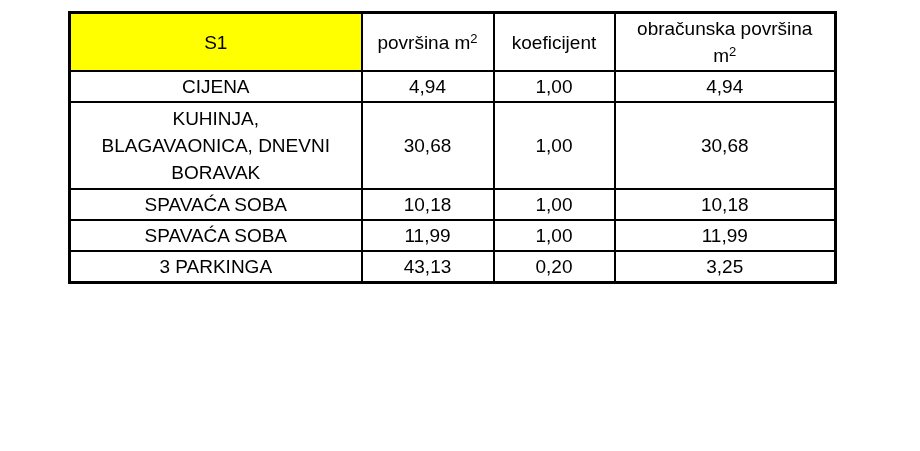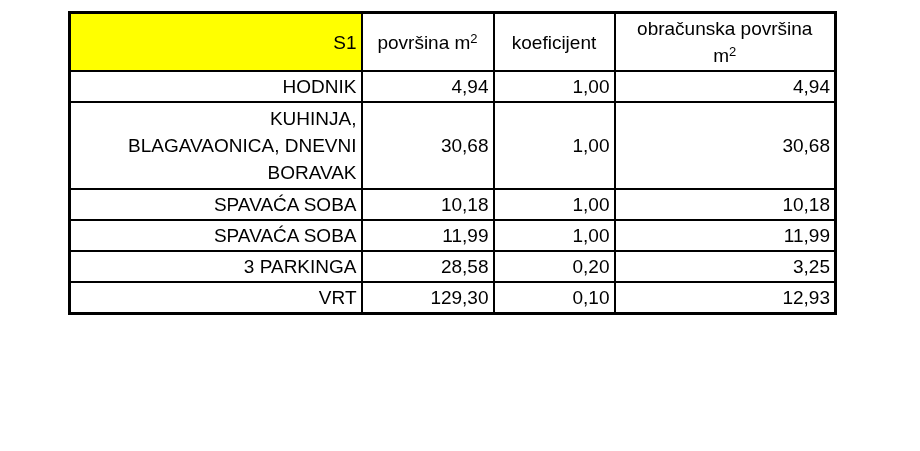--- a/index.html
+++ b/index.html
@@ -36,22 +36,22 @@
   col.c2 { width: 132px; }
   col.c3 { width: 121px; }
   col.c4 { width: 221px; }
 
   .r-header { height: 56px; }
   .r-normal { height: 26px; }
   .r-tall   { height: 87px; }
   .r-short  { height: 24px; }
   .r-price  { height: 32px; }
 
-  .cell-left   { text-align: right; padding-left: 6px; }
-  .cell-center { text-align: right; }
+  .cell-left   { text-align: center; padding-left: 6px; }
+  .cell-center { text-align: center; }
   .bold        { font-weight: bold; }
   .hl          { background: #FFFF00; }
   .name-cell   { white-space: pre-line; }
   .hdr-center  { text-align: center; line-height: 24px; }
   sup {
     font-size: 13px;
     line-height: 0;
     vertical-align: baseline;
     position: relative;
     top: -0.45em;
@@ -71,21 +71,21 @@
 
     <tbody>
         <tr class="r-header">
       <th class="cell-left hl bold">S1</th>
       <th class="hdr-center"><span>površina m</span><sup>2</sup></th>
       <th class="hdr-center"><span>koeficijent</span></th>
       <th class="hdr-center"><span>obračunska površina</span><br><span>m</span><sup>2</sup></th>
     </tr>
 
     <tr class="r-normal">
-      <td class="cell-left name-cell">HODNIK</td>
+      <td class="cell-left name-cell">CIJENA</td>
       <td class="cell-center">4,94</td>
       <td class="cell-center">1,00</td>
       <td class="cell-center">4,94</td>
     </tr>
     <tr class="r-tall">
       <td class="cell-left name-cell">KUHINJA,
 BLAGAVAONICA, DNEVNI
 BORAVAK</td>
       <td class="cell-center">30,68</td>
       <td class="cell-center">1,00</td>
@@ -98,27 +98,21 @@
       <td class="cell-center">10,18</td>
     </tr>
     <tr class="r-normal">
       <td class="cell-left name-cell">SPAVAĆA SOBA</td>
       <td class="cell-center">11,99</td>
       <td class="cell-center">1,00</td>
       <td class="cell-center">11,99</td>
     </tr>
     <tr class="r-normal">
       <td class="cell-left name-cell">3 PARKINGA</td>
-      <td class="cell-center">28,58</td>
+      <td class="cell-center">43,13</td>
       <td class="cell-center">0,20</td>
       <td class="cell-center">3,25</td>
-    </tr>
-    <tr class="r-short">
-      <td class="cell-left name-cell">VRT</td>
-      <td class="cell-center">129,30</td>
-      <td class="cell-center">0,10</td>
-      <td class="cell-center">12,93</td>
     </tr>
 
 
   </tbody>
     </table>
 </div>
 
 </body></html>

